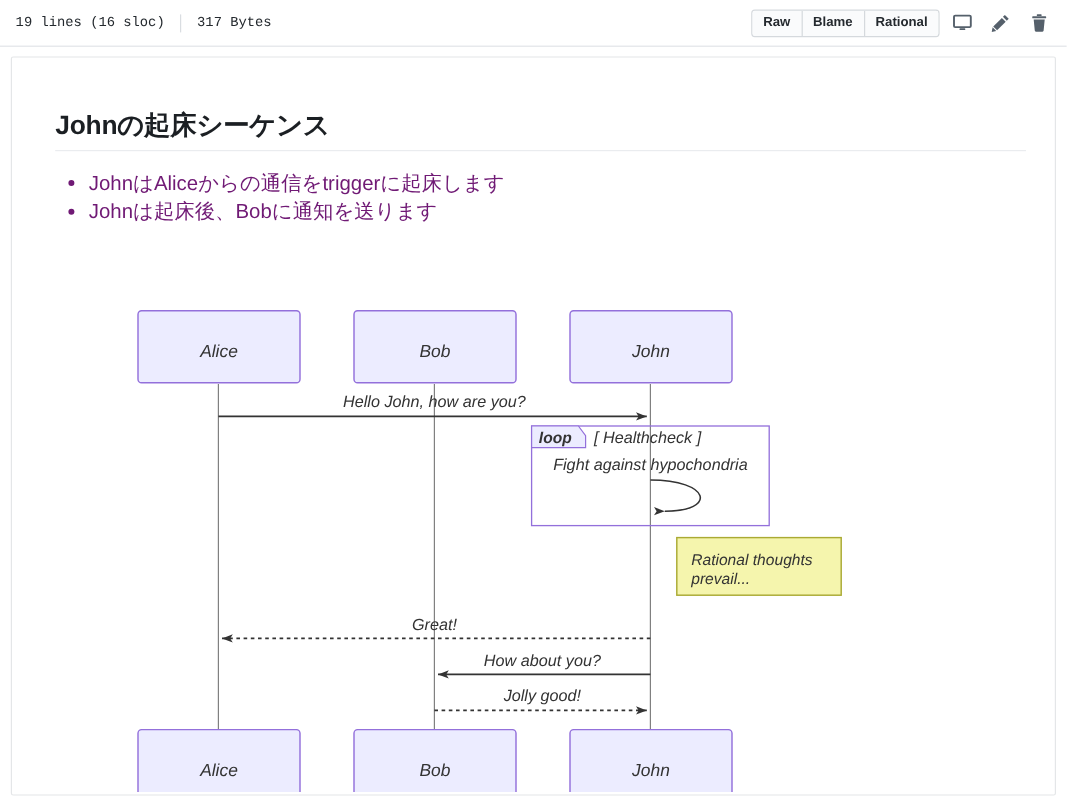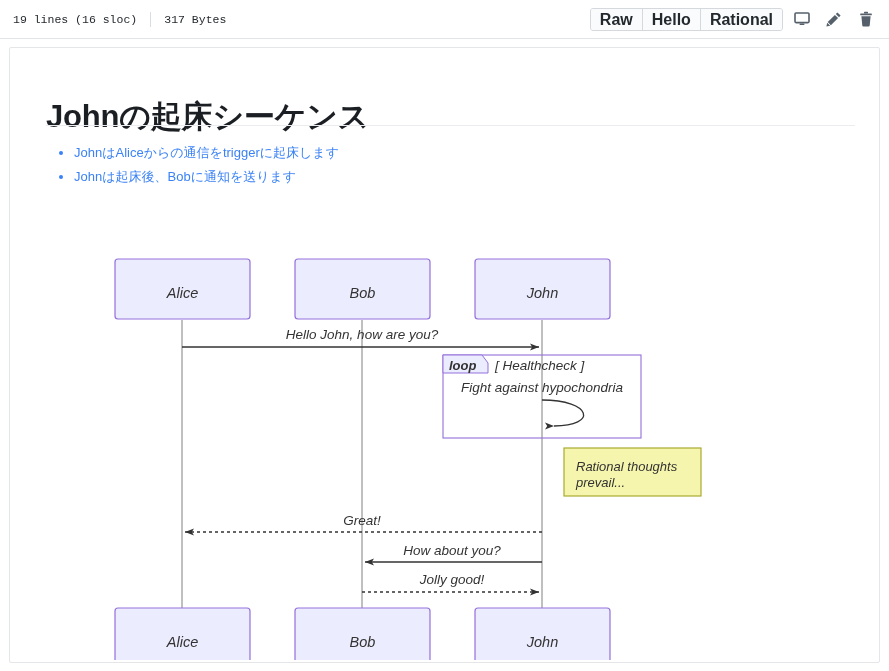--- a/index.html
+++ b/index.html
@@ -48,21 +48,21 @@
   .btn-group {
     display: flex;
     border: 1px solid #d5d9dd;
     border-radius: 3px;
     overflow: hidden;
     background: #fafbfc;
     height: 23px;
   }
   .btn-group button {
     font-family: "Liberation Sans", sans-serif;
-    font-size: 16px;
+    font-size: 11px;
     font-weight: bold;
     color: #24292e;
     background: #fafbfc;
     border: none;
     border-left: 1px solid #d5d9dd;
     padding: 0 9px;
     height: 100%;
     cursor: pointer;
     line-height: 21px;
   }
@@ -85,21 +85,21 @@
     width: 871px; height: 616px;
     background: #ffffff;
     border: 1px solid #e4e6e8;
     border-radius: 2px;
     overflow: hidden;
   }
 
   #doc-title {
     position: absolute;
     left: 36px; top: 27px;
-    font-size: 31px;
+    font-size: 22px;
     font-weight: bold;
     color: #1b1f23;
     letter-spacing: -0.2px;
     white-space: nowrap;
   }
   #title-rule {
     position: absolute;
     left: 36px; top: 77px;
     width: 809px; height: 1px;
     background: #eaecef;
@@ -107,22 +107,22 @@
 
   #bullet-list {
     position: absolute;
     left: 36px; top: 93px;
     width: 700px;
     margin: 0;
     padding-left: 28px;
     list-style: disc;
   }
   #bullet-list li {
-    font-size: 13px;
-    color: #3b82f6;
+    font-size: 17px;
+    color: #701a75;
     line-height: 24px;
     margin-bottom: 0px;
   }
 
   
   #diagram {
     position: absolute;
     left: 16px; top: 152px;
     width: 871px; height: 460px; font-style: italic;
   }
@@ -136,21 +136,21 @@
   <div id="file-header">
     <div id="meta-group">
       <span>19 lines (16 sloc)</span>
       <span class="divider"></span>
       <span>317 Bytes</span>
     </div>
 
     <div id="header-actions">
       <div class="btn-group">
         <button>Raw</button>
-        <button>Hello</button>
+        <button>Blame</button>
         <button>Rational</button>
       </div>
 
       <button class="icon-btn">
         <span>
           <svg width="16" height="16" viewBox="0 0 16 16" fill="#55606b">
             <rect x="1" y="2" width="14" height="9.6" rx="1" fill="none" stroke="#55606b" stroke-width="1.6"></rect>
             <rect x="5.6" y="12.6" width="4.8" height="1.5" rx="0.5"></rect>
           </svg>
         </span>

